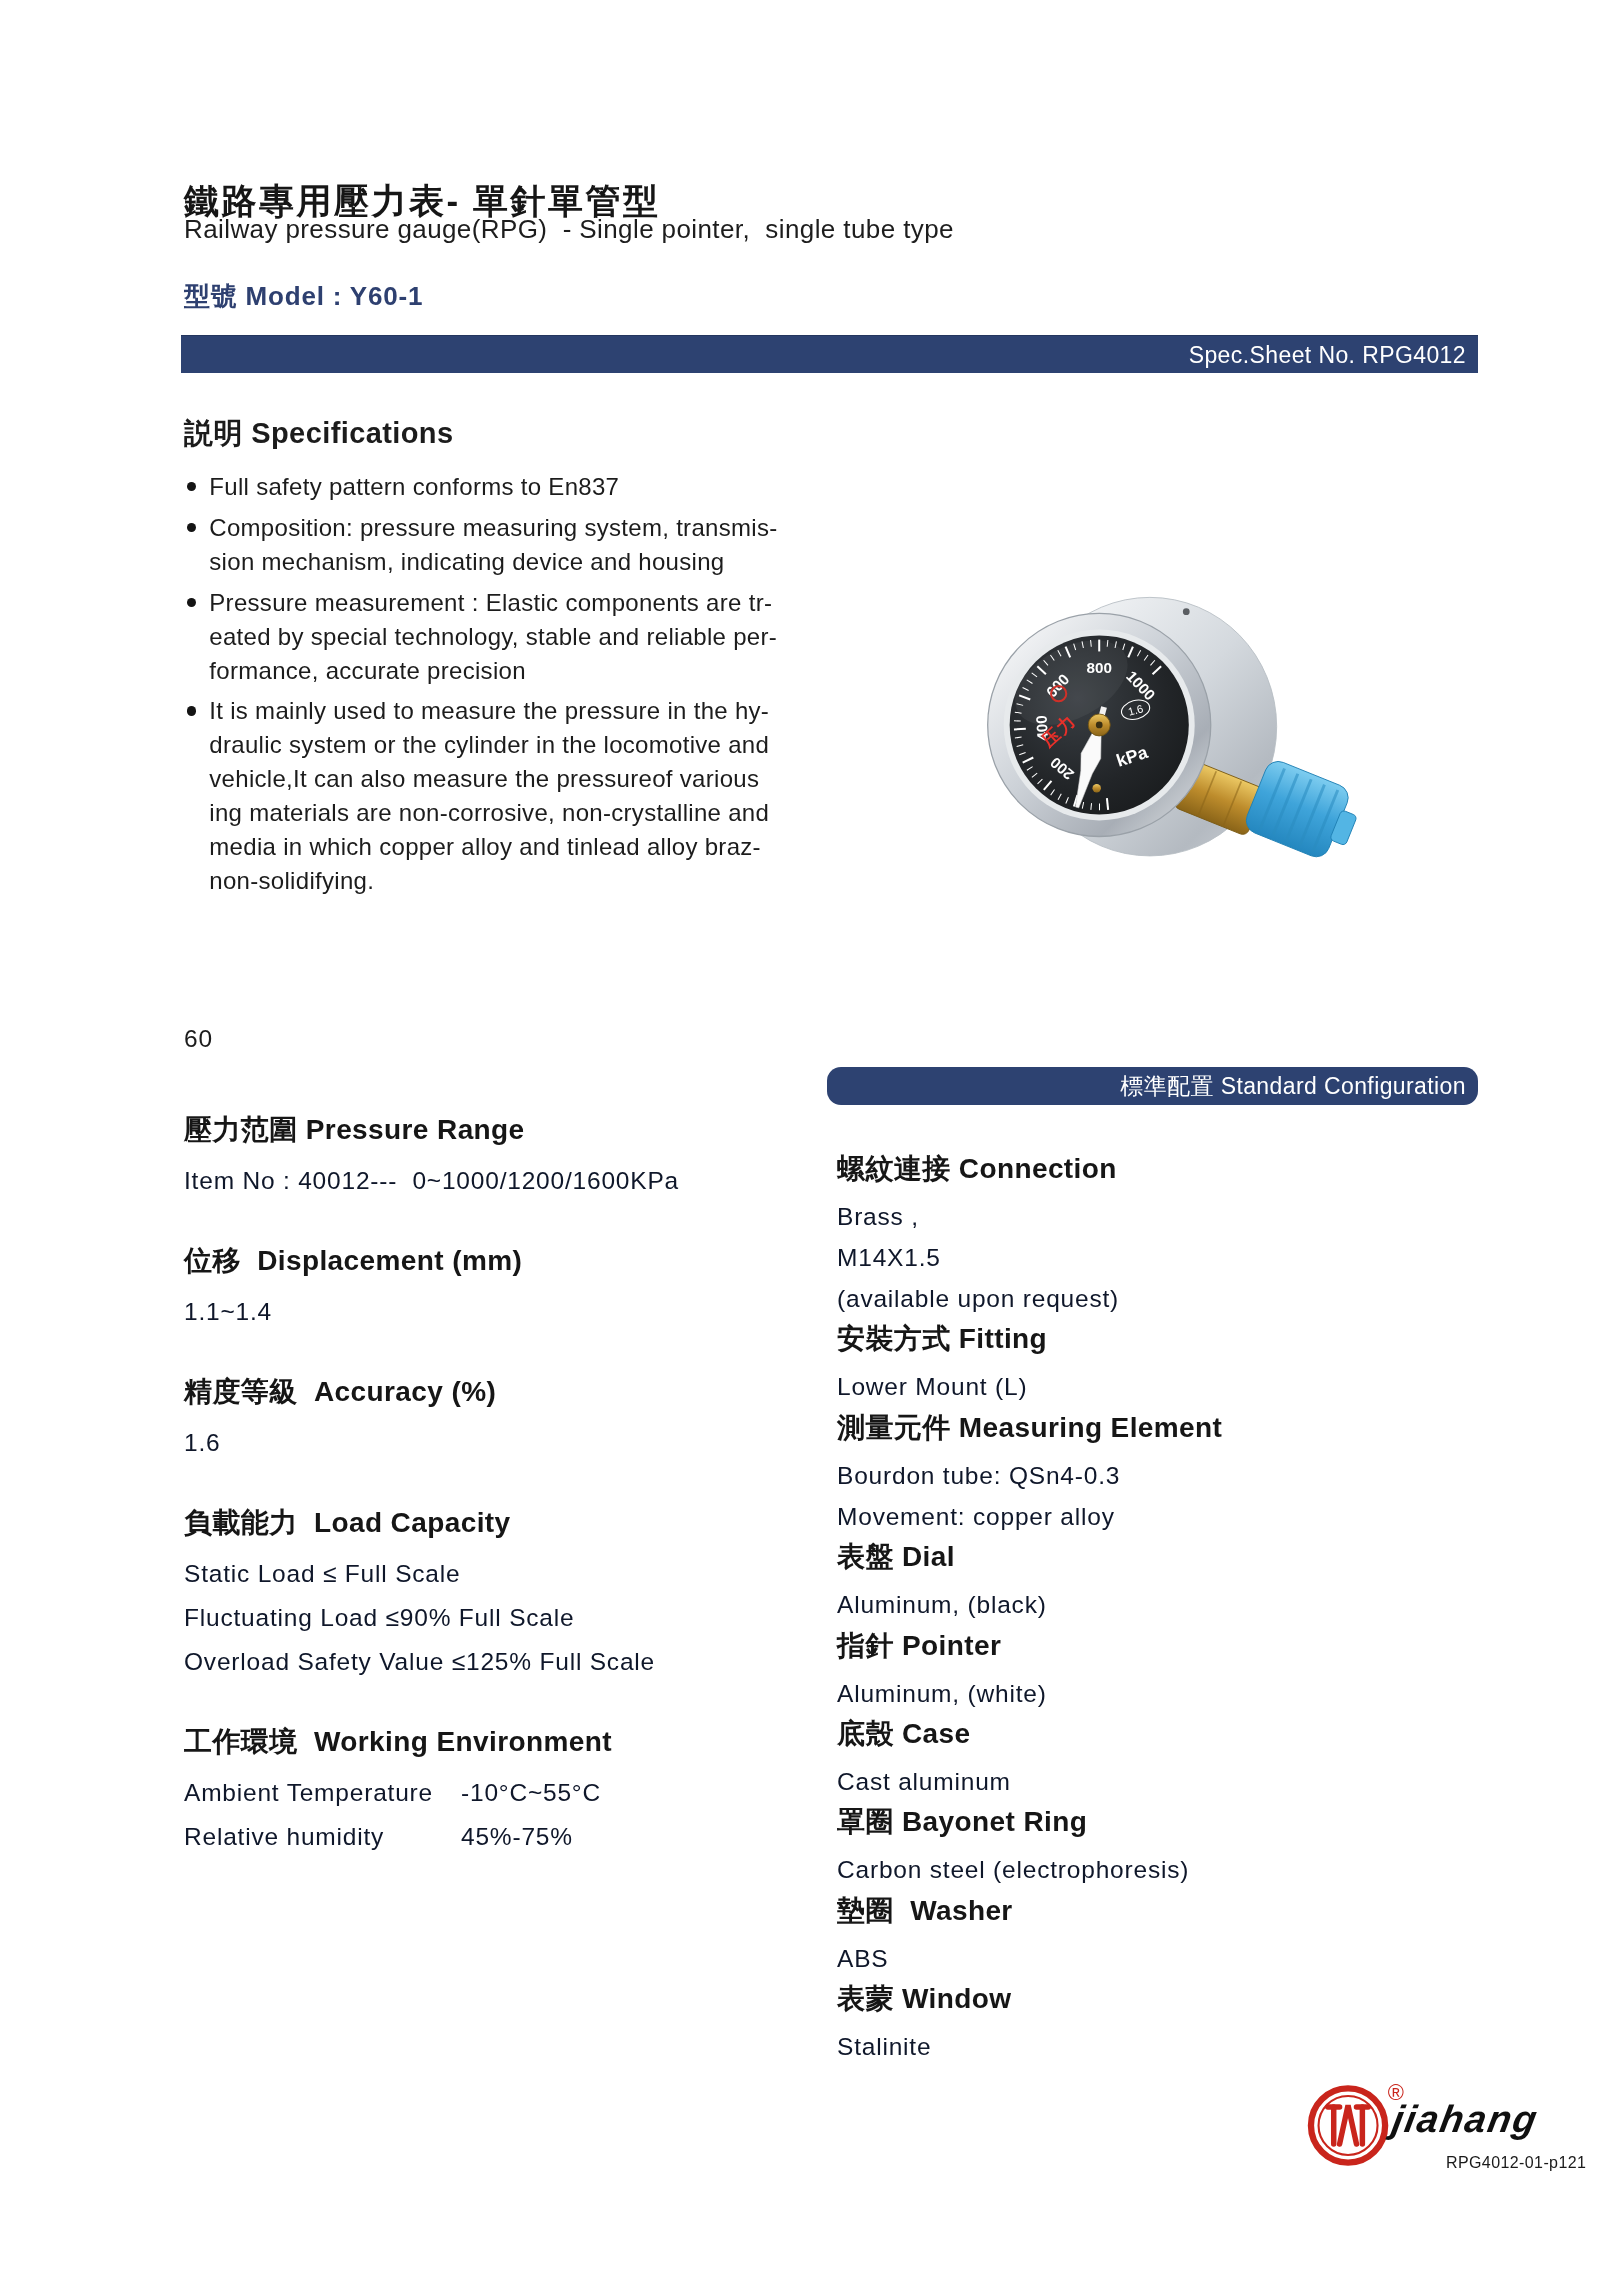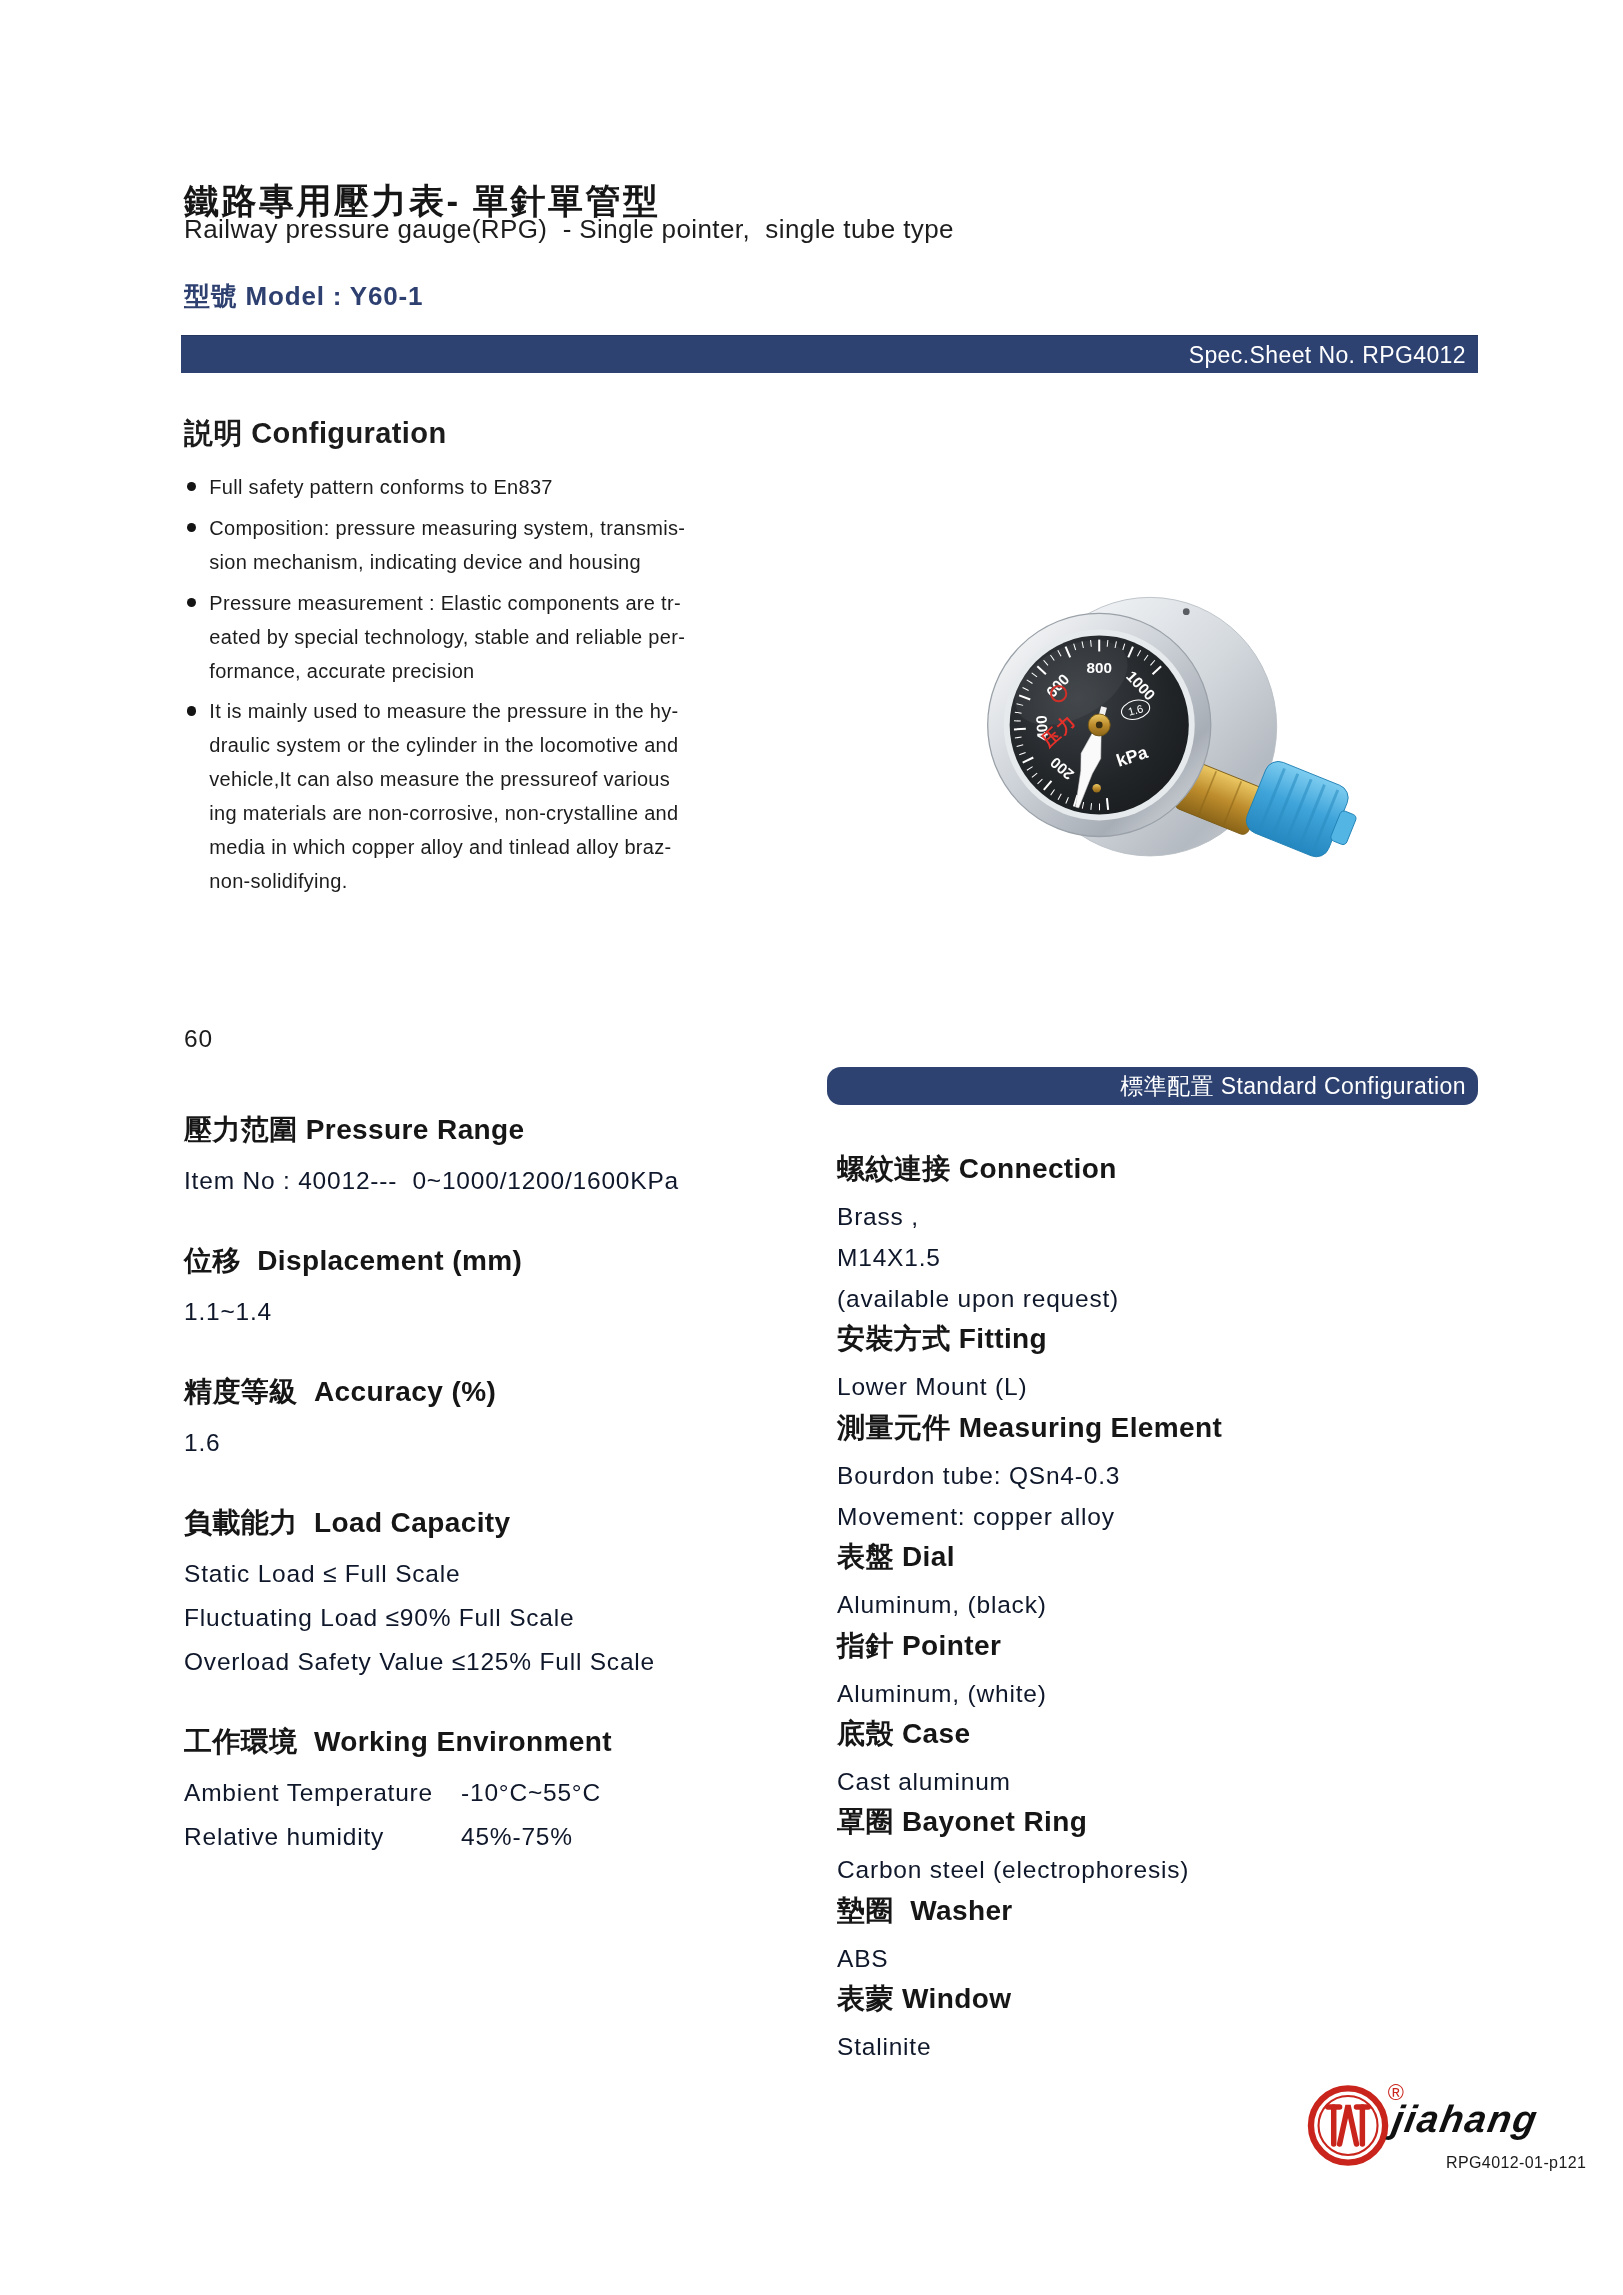--- a/index.html
+++ b/index.html
@@ -13,21 +13,21 @@
   .model-line{left:184px;top:279px;font-size:26px;font-weight:bold;letter-spacing:0.8px;}
   .navy-bar{background:#2D4271;height:38px;line-height:38px;color:#fff;text-align:right;
             font-size:23px;padding-right:12px;box-sizing:border-box;letter-spacing:0.4px;}
   .bar1{left:181px;top:335px;width:1297px;border-top:1.7px solid #24365e;}
   .bar2{left:827px;top:1067px;width:651px;}
   
   .spec-heading{left:184px;top:414px;font-size:29px;font-weight:bold;letter-spacing:0.4px;}
   .spec-list{left:184px;top:470px;width:668px;}
   .spec-item{display:flex;margin-bottom:6.8px;}
   .spec-dot{width:9.3px;height:9.3px;border-radius:50%;background:#141414;margin:12px 13.5px 0 2.5px;flex:none;}
-  .spec-line{font-size:20px;line-height:34px;letter-spacing:0.3px;}
+  .spec-line{font-size:24px;line-height:34px;letter-spacing:0.3px;}
   
   .nominal-h{left:184px;top:979px;}
   .nominal-v{left:184px;top:1025px;font-size:24.5px;letter-spacing:0.8px;}
   .heading{font-weight:bold;font-size:28px;line-height:34px;letter-spacing:0.4px;color:#161616;}
   
   .col{position:absolute;width:651px;}
   .col-left{left:184px;top:1113px;}
   .col-right{left:837px;top:1152px;}
   .section{margin:0;}
   .col-left .section{margin-bottom:41px;}
@@ -50,21 +50,21 @@
 <div class="page">
 
   <div class="abs title-zh t">鐵路專用壓力表- 單針單管型</div>
   <div class="abs title-en t">Railway pressure gauge(RPG)  - Single pointer,  single tube type</div>
   <div class="abs model-line t" id="model-line" style="color: rgb(46, 64, 112);">型號 Model : Y60-1</div>
 
   <div class="abs navy-bar bar1" style="background: rgb(45, 66, 113);">
     <span class="t">Spec.Sheet No. RPG4012</span>
   </div>
 
-  <div class="abs spec-heading t">説明 Configuration</div>
+  <div class="abs spec-heading t">説明 Specifications</div>
   <div class="abs spec-list" id="spec-list">
       <div class="spec-item">
         <span class="spec-dot"></span>
         <div>
           <div class="spec-line t">Full safety pattern conforms to En837</div>
         </div>
       </div>
       <div class="spec-item">
         <span class="spec-dot"></span>
         <div>

